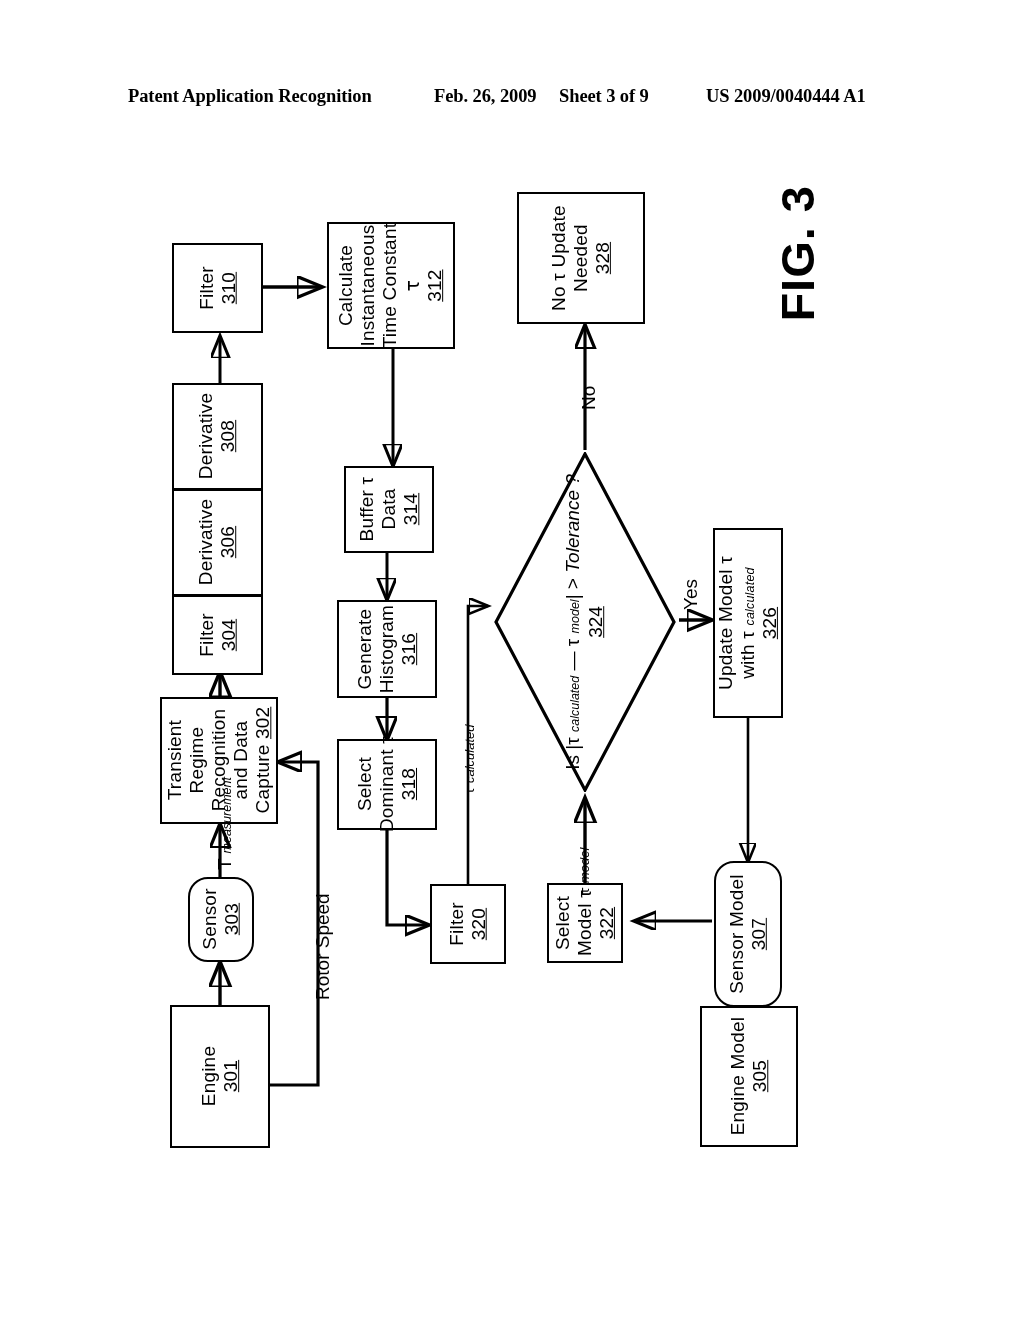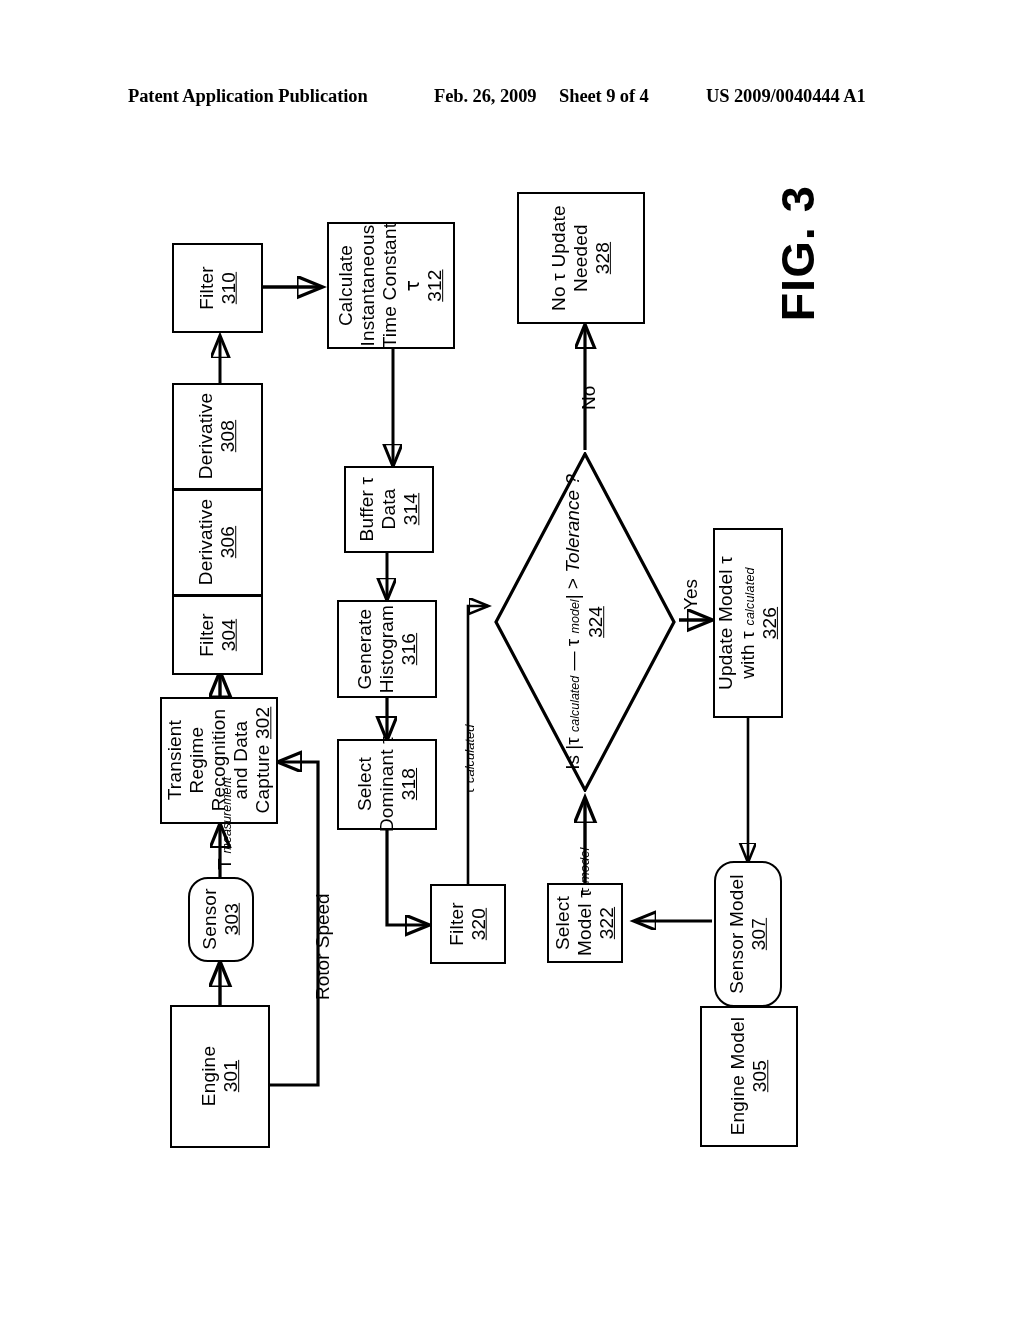--- a/index.html
+++ b/index.html
@@ -133,23 +133,23 @@
   }
   #wires line, #wires path, #wires polyline {
     stroke: #000;
     fill: none;
   }
 </style>
 </head>
 <body>
 
 <div id="page-header">
-  <span class="hdr-pub">Patent Application Publication</span>
+  <span class="hdr-pub">Patent Application Recognition</span>
   <span class="hdr-date">Feb. 26, 2009</span>
-  <span class="hdr-sheet">Sheet 9 of 4</span>
+  <span class="hdr-sheet">Sheet 3 of 9</span>
   <span class="hdr-num">US 2009/0040444 A1</span>
 </div>
 
 <div id="figure">
 
   <svg id="wires" viewBox="0 0 1024 1320">
     <defs>
       <marker id="ah" markerWidth="9" markerHeight="9" refX="7.4" refY="3.1" orient="auto" markerUnits="strokeWidth">
         <path d="M0,0 L7.6,3.1 L0,6.2 z" fill="#000" stroke="none"></path>
       </marker>

